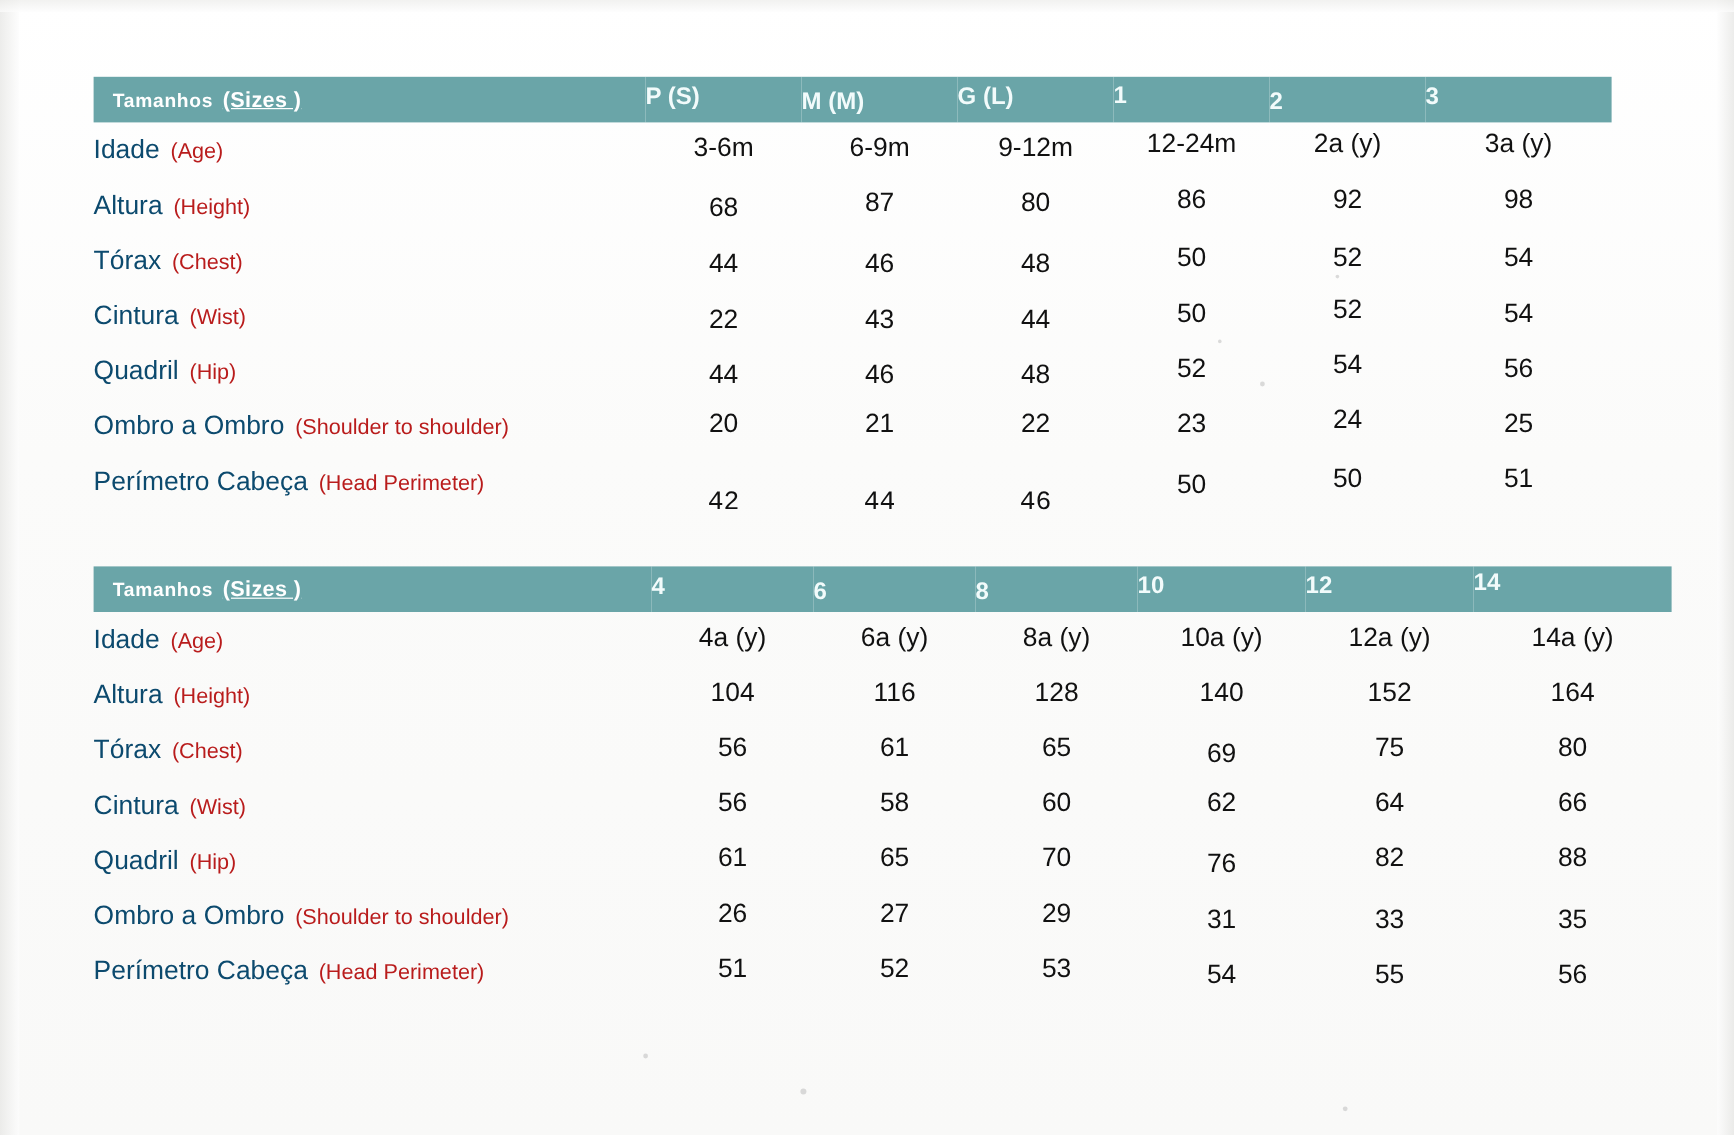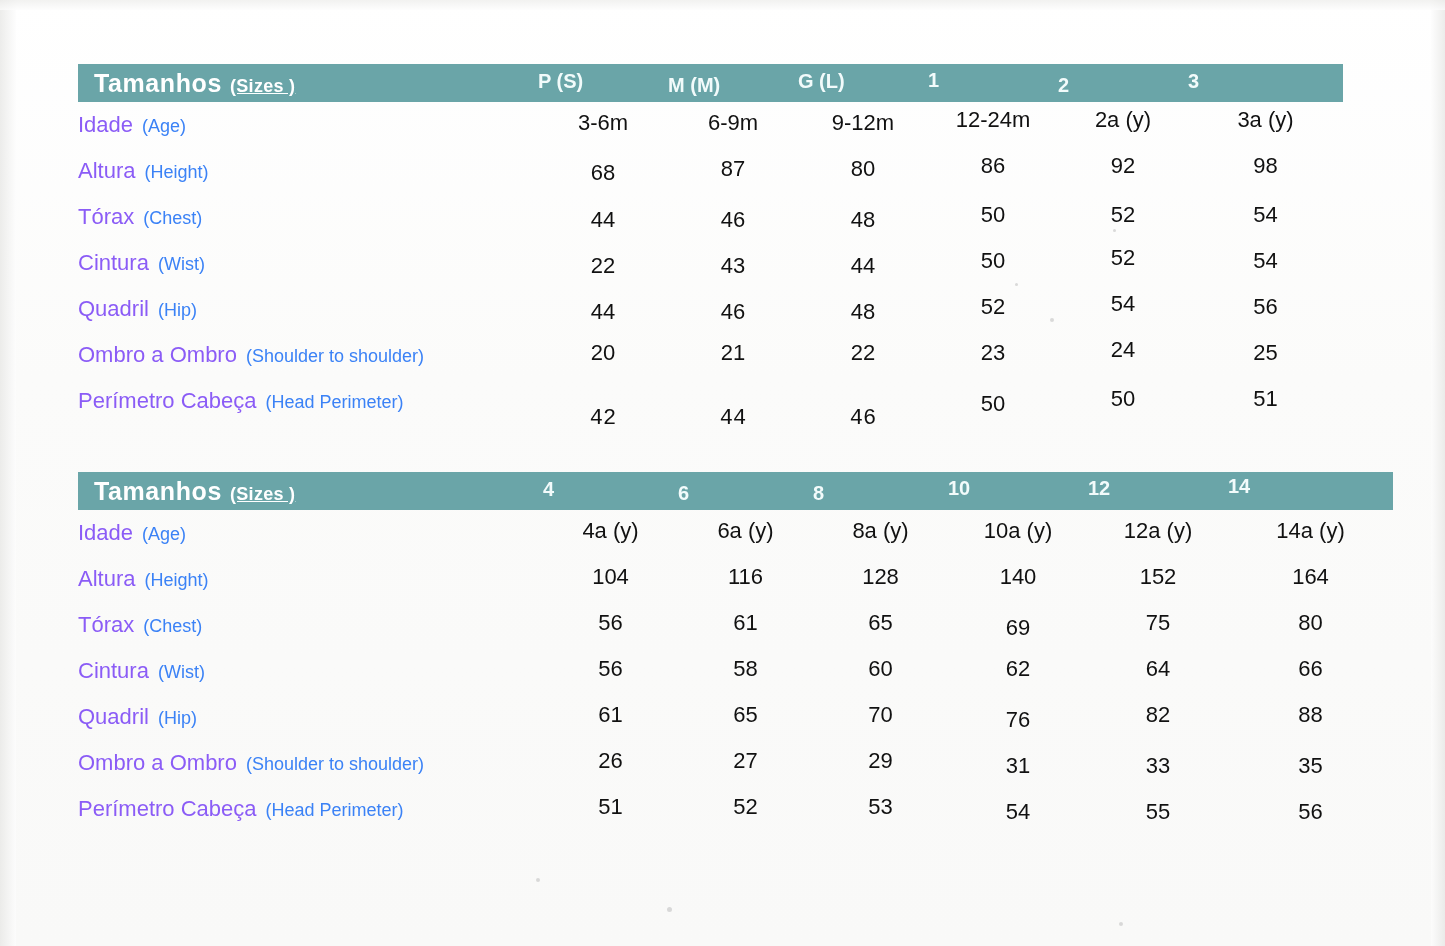--- a/index.html
+++ b/index.html
@@ -68,21 +68,21 @@
   tr.hdr td {
     background: #6aa5a8;
     height: 38px;
     color: #ffffff;
   }
   tr.hdr td.label-cell {
     padding-left: 16px;
     text-align: left;
   }
   .hdr-pt {
-    font-size: 25px;
+    font-size: 16px;
     font-weight: bold;
     letter-spacing: .6px;
   }
   .hdr-en {
     font-size: 18px;
     font-weight: bold;
     letter-spacing: .3px;
     margin-left: 8px;
     text-decoration: underline;
   }
@@ -97,26 +97,26 @@
   
   tr.row td {
     height: 46px;
   }
   td.label-cell {
     padding-left: 14px;
     white-space: nowrap;
   }
   .lbl-pt {
     font-size: 22px;
-    color: #8b5cf6;
+    color: #0c4a6e;
     margin-top: 28px;
   }
   .lbl-en {
     font-size: 18px;
-    color: #3b82f6;
+    color: #b91c1c;
     margin-left: 9px;
   }
   td.val-cell {
     text-align: center;
     font-size: 22px;
     color: #111111;
     font-weight: 500;
   }
 
   

